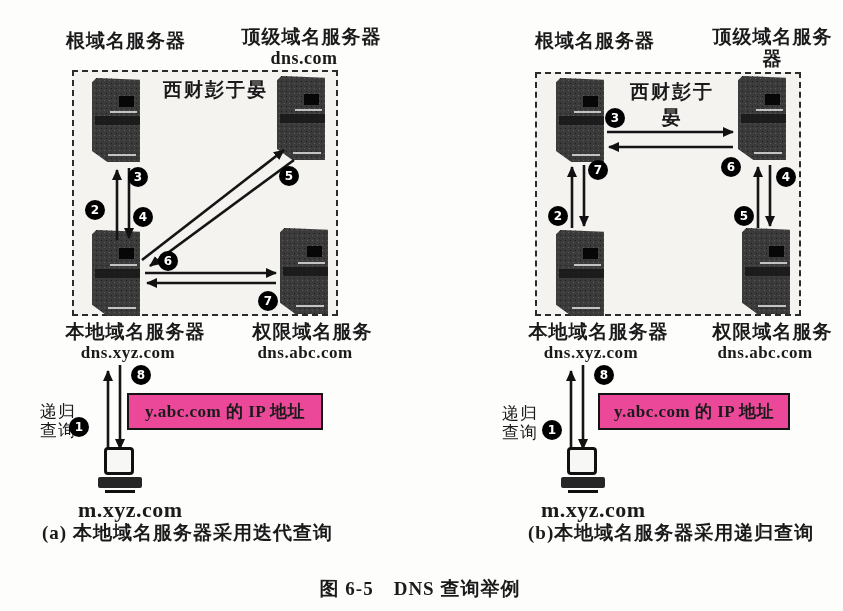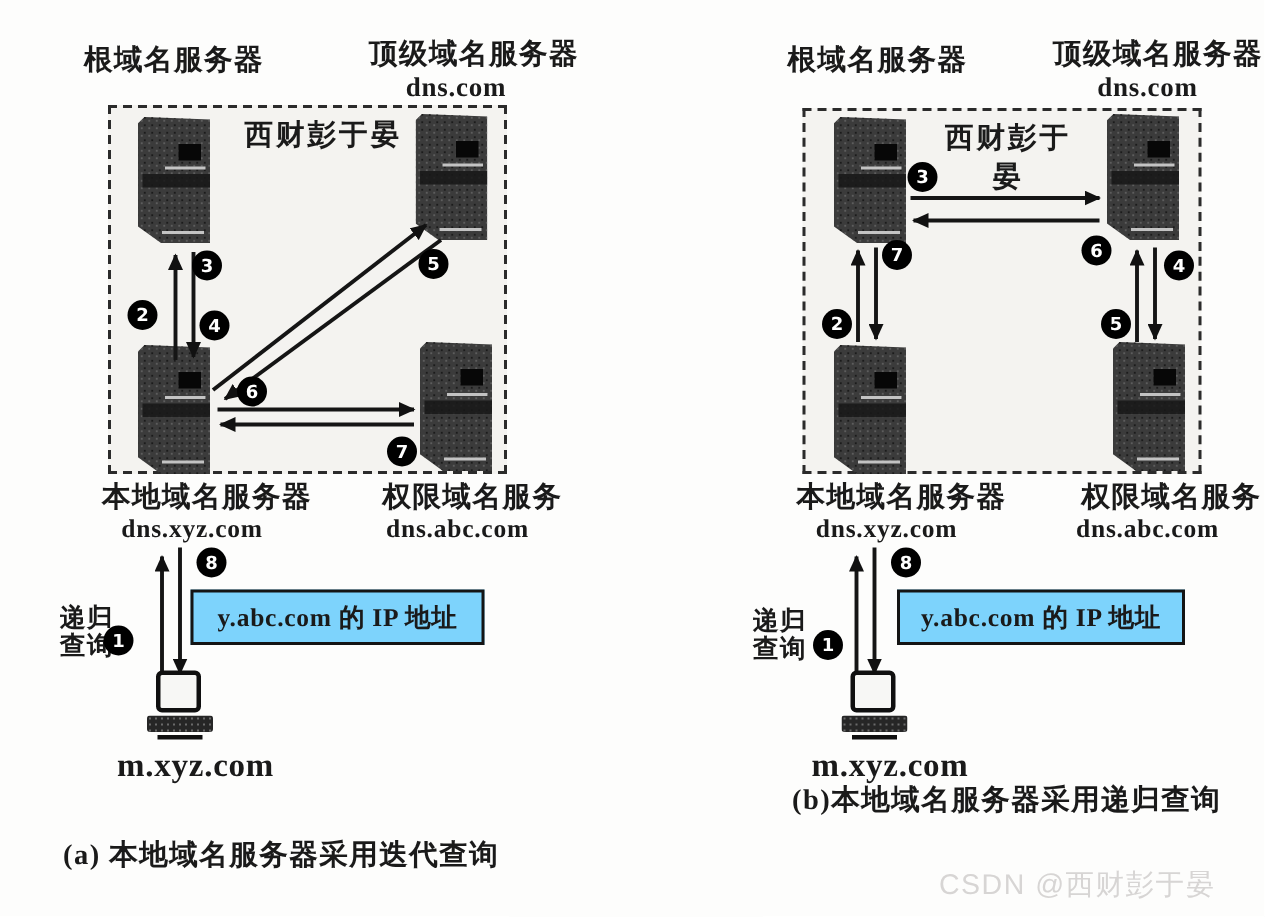--- a/index.html
+++ b/index.html
@@ -1,19 +1,19 @@
 <!DOCTYPE html>
 <html><head>
 <meta charset="utf-8">
 <style>
   html,body{margin:0;padding:0;background:#ffffff;}
   .stage{position:relative;width:843px;height:611px;background:#fdfdfc;overflow:hidden;
          font-family:"Liberation Serif","DejaVu Serif",serif;color:#1a1a1a;}
   .abs{position:absolute;}
-  .lbl{font-size:19px;font-weight:600;text-align:right;line-height:22px;letter-spacing:1px;}
+  .lbl{font-size:19px;font-weight:600;text-align:center;line-height:22px;letter-spacing:1px;margin-left:15px;}
   .dom{font-size:17px;font-weight:600;letter-spacing:0.5px;}
   .dashbox{border:2px dashed #2b2b2b;background:#f4f3f0;box-sizing:border-box;}
   .boxtitle{font-size:19px;font-weight:600;text-align:center;letter-spacing:2px;}
   
   .server{clip-path:polygon(9% 0,100% 2%,100% 100%,32% 100%,0 87%,0 5%);
           background-color:#3b3b3b;
           background-image:radial-gradient(#5d5d5d 18%,transparent 19%),
                            radial-gradient(#1b1b1b 18%,transparent 19%);
           background-size:5px 5px;background-position:0 0,2px 3px;}
   .server .bay{position:absolute;right:12%;top:21%;width:32%;height:13%;background:#070707;}
@@ -27,23 +27,23 @@
                  border-radius:4px;background:#f7f7f5;box-sizing:border-box;}
   .host .base{position:absolute;left:0;top:30px;width:44px;height:11px;border-radius:2px;
               background-color:#262626;
               background-image:radial-gradient(#6a6a6a 20%,transparent 21%);
               background-size:4px 4px;}
   .host .foot{position:absolute;left:7px;top:43px;width:30px;height:3px;background:#101010;}
   
   .step{width:20px;height:20px;border-radius:50%;background:#000;color:#fff;text-align:center;
         font:bold 12px/20px "DejaVu Sans",sans-serif;}
   
-  .ipbox{border:2px solid #141414;background:#7dd3fc;display:flex;align-items:center;justify-content:center;
+  .ipbox{border:2px solid #141414;background:#ec4899;display:flex;align-items:center;justify-content:center;
          font-size:17px;font-weight:600;letter-spacing:0.5px;box-sizing:border-box;}
-  .recq{font-size:17px;font-weight:700;line-height:19px;text-align:center;letter-spacing:1px;}
+  .recq{font-size:17px;font-weight:400;line-height:19px;text-align:center;letter-spacing:1px;}
   .hostname{font-size:22px;font-weight:600;text-align:center;letter-spacing:0.5px;}
   .caption{font-size:19px;font-weight:600;letter-spacing:1px;}
   .figcap{font-size:19px;font-weight:700;text-align:center;letter-spacing:1px;}
   .watermark{font-family:"Liberation Sans","DejaVu Sans",sans-serif;font-size:19px;color:#d7d5d4;
              letter-spacing:1px;}
   svg line{stroke:#151515;stroke-width:2.6;}
 </style>
 </head>
 <body>
 
@@ -129,21 +129,21 @@
       <span style="display:block;">递归</span>
       <span style="display:block;">查询</span>
     </div>
     <div class="abs step" style="left:69px;top:417px;">1</div>
     <div class="abs host" style="left:98px;top:447px;">
         <i class="monitor"></i>
         <i class="base"></i>
         <i class="foot"></i>
       </div>
     <div class="abs hostname" style="left:78px;top:497px;width:104px;">m.xyz.com</div>
-    <div class="abs caption" style="left:42px;top:520px;width:320px;margin-top:37px;">(a) 本地域名服务器采用迭代查询</div>
+    <div class="abs caption" style="left:42px;top:520px;width:320px;">(a) 本地域名服务器采用迭代查询</div>
   </div>
 
   <div>
     <div class="abs lbl" style="left:515px;top:30px;width:130px;">根域名服务器</div>
     <div class="abs" style="left:688px;top:26px;width:154px;text-align:center;">
       <div class="lbl">顶级域名服务器</div>
       <div class="dom" style="font-size:18px;">dns.com</div>
     </div>
 
     <div class="abs dashbox" style="left:535px;top:72px;width:266px;height:244px;"></div>
@@ -222,15 +222,15 @@
     <div class="abs step" style="left:542px;top:420px;">1</div>
     <div class="abs host" style="left:561px;top:447px;">
         <i class="monitor"></i>
         <i class="base"></i>
         <i class="foot"></i>
       </div>
     <div class="abs hostname" style="left:541px;top:497px;width:104px;">m.xyz.com</div>
     <div class="abs caption" style="left:528px;top:520px;width:320px;">(b)本地域名服务器采用递归查询</div>
   </div>
 
-  <div class="abs watermark" style="left:626px;top:577px;width:215px;">CSDN @西财彭于晏</div>
+  <div class="abs figcap" style="left:300px;top:576px;width:240px;">图 6-5　DNS 查询举例</div>
 
 </div>
 
 </body></html>

